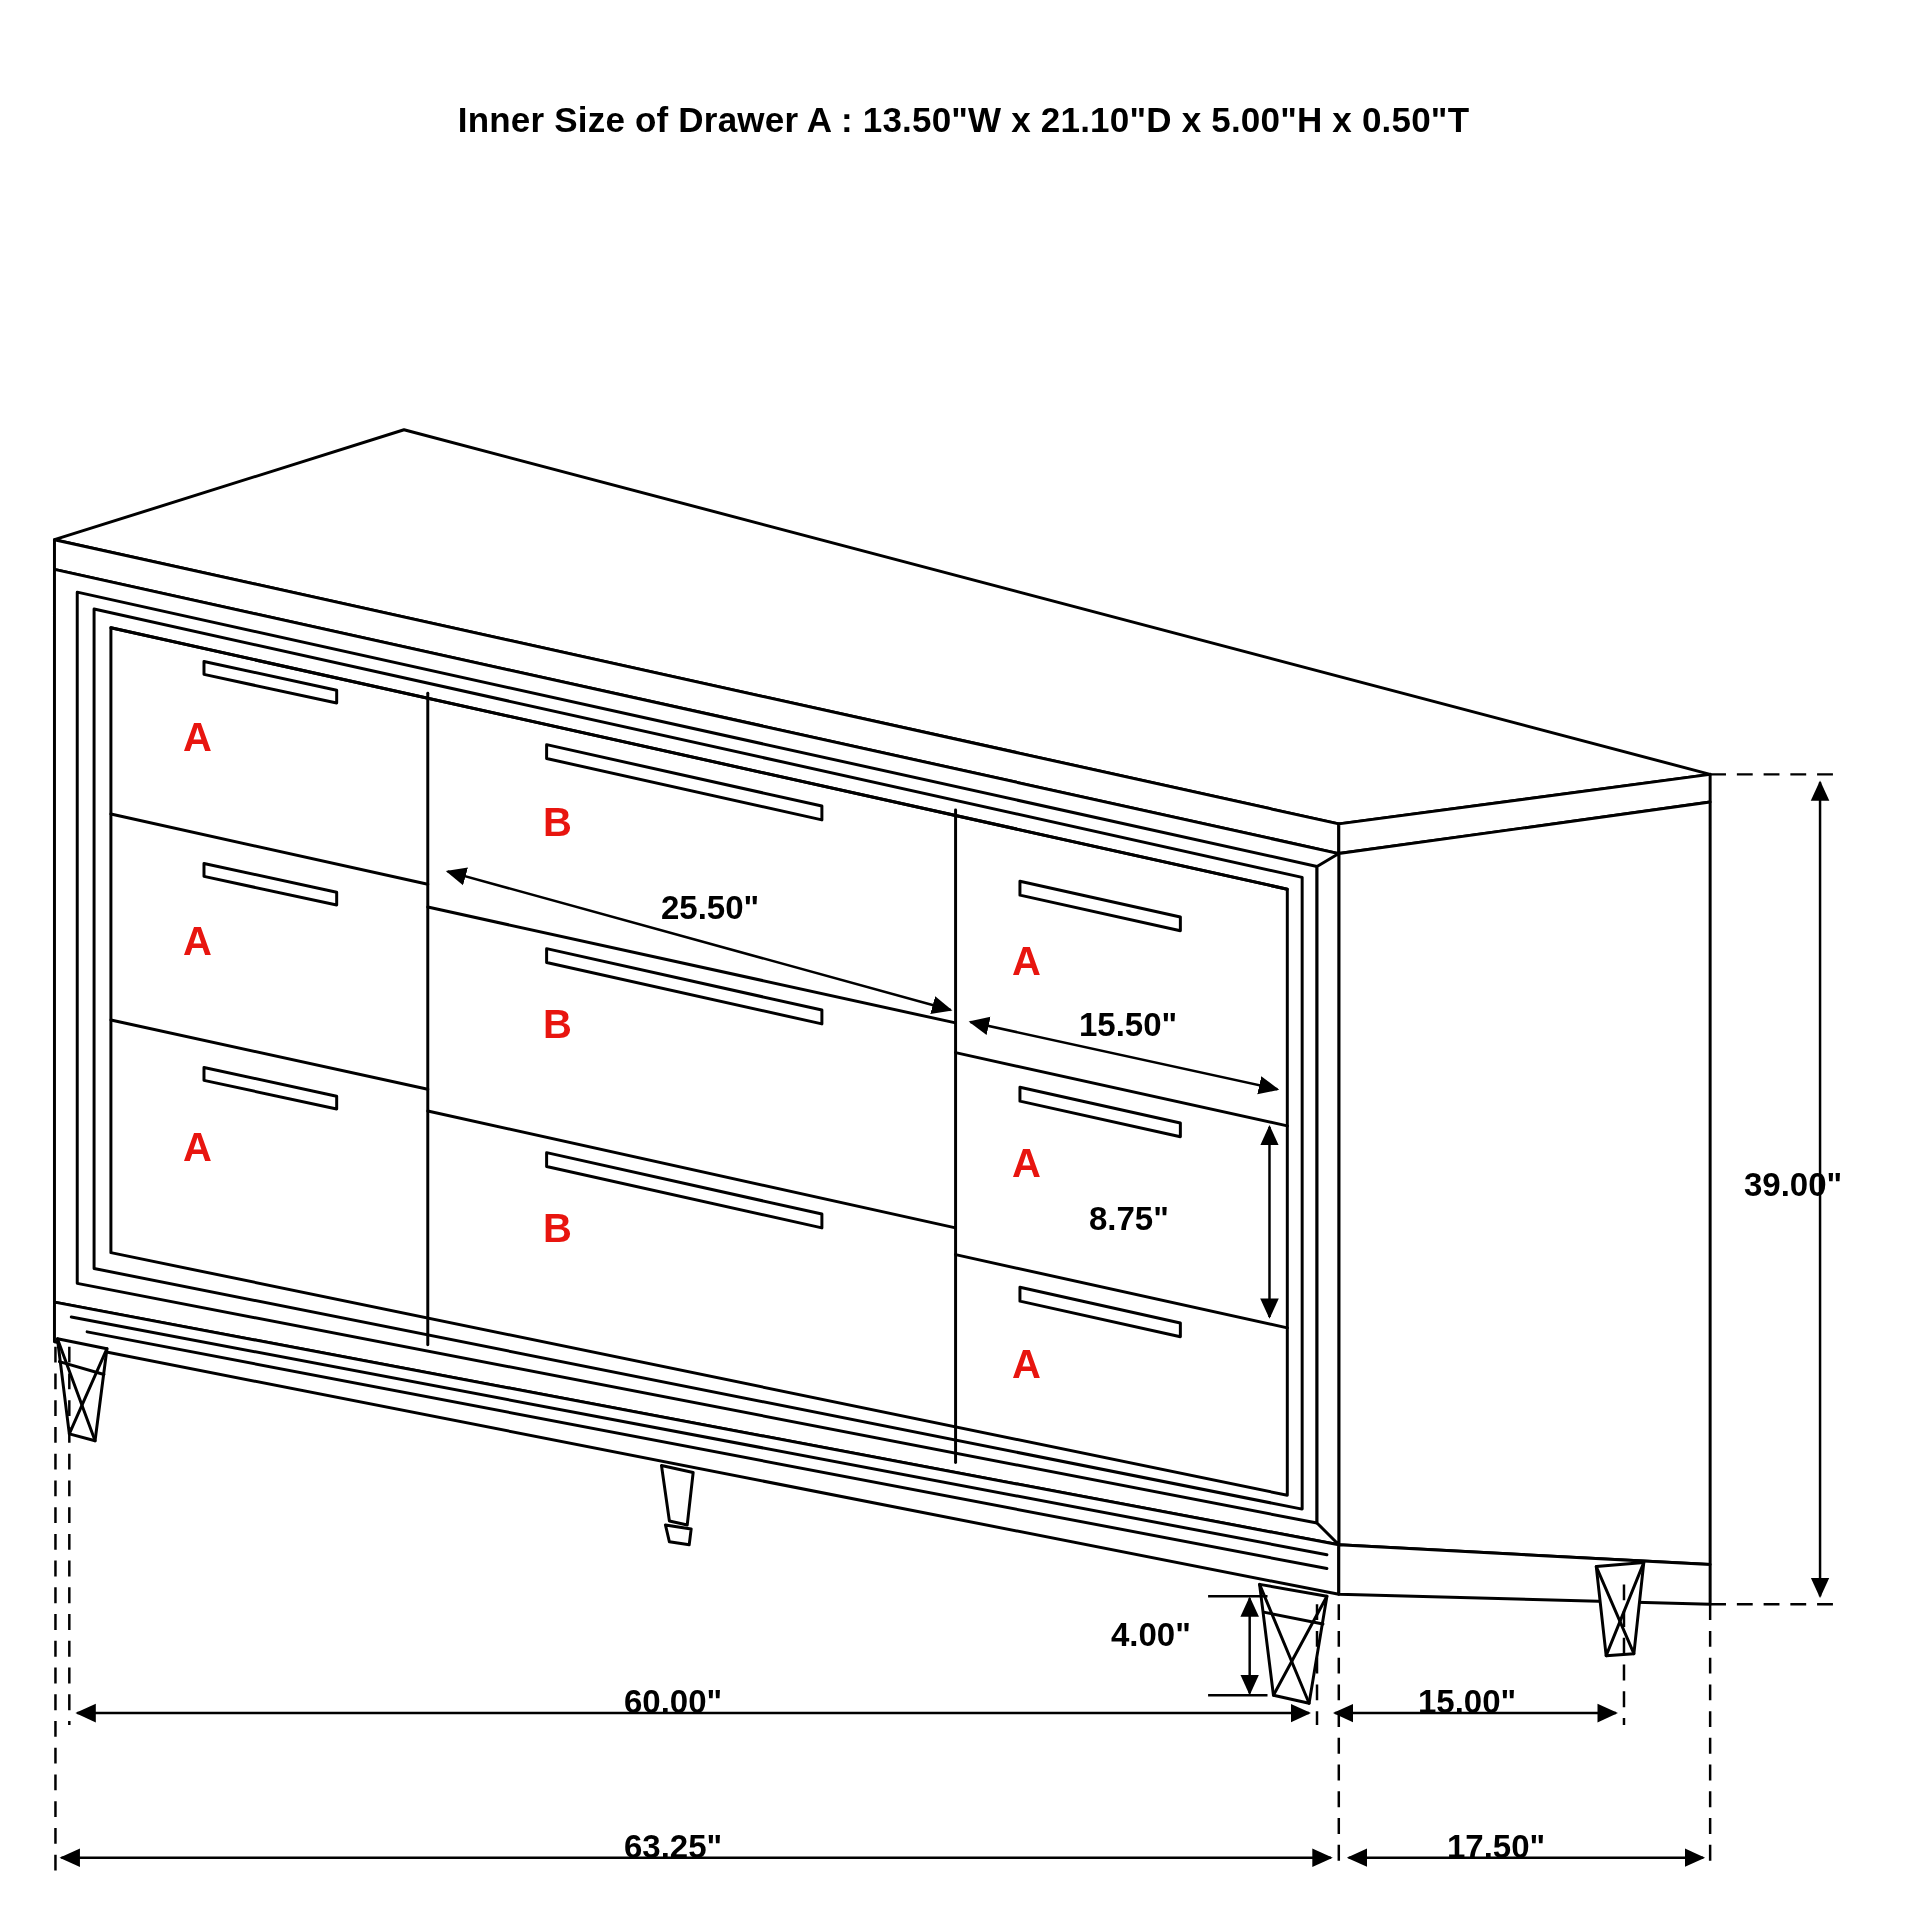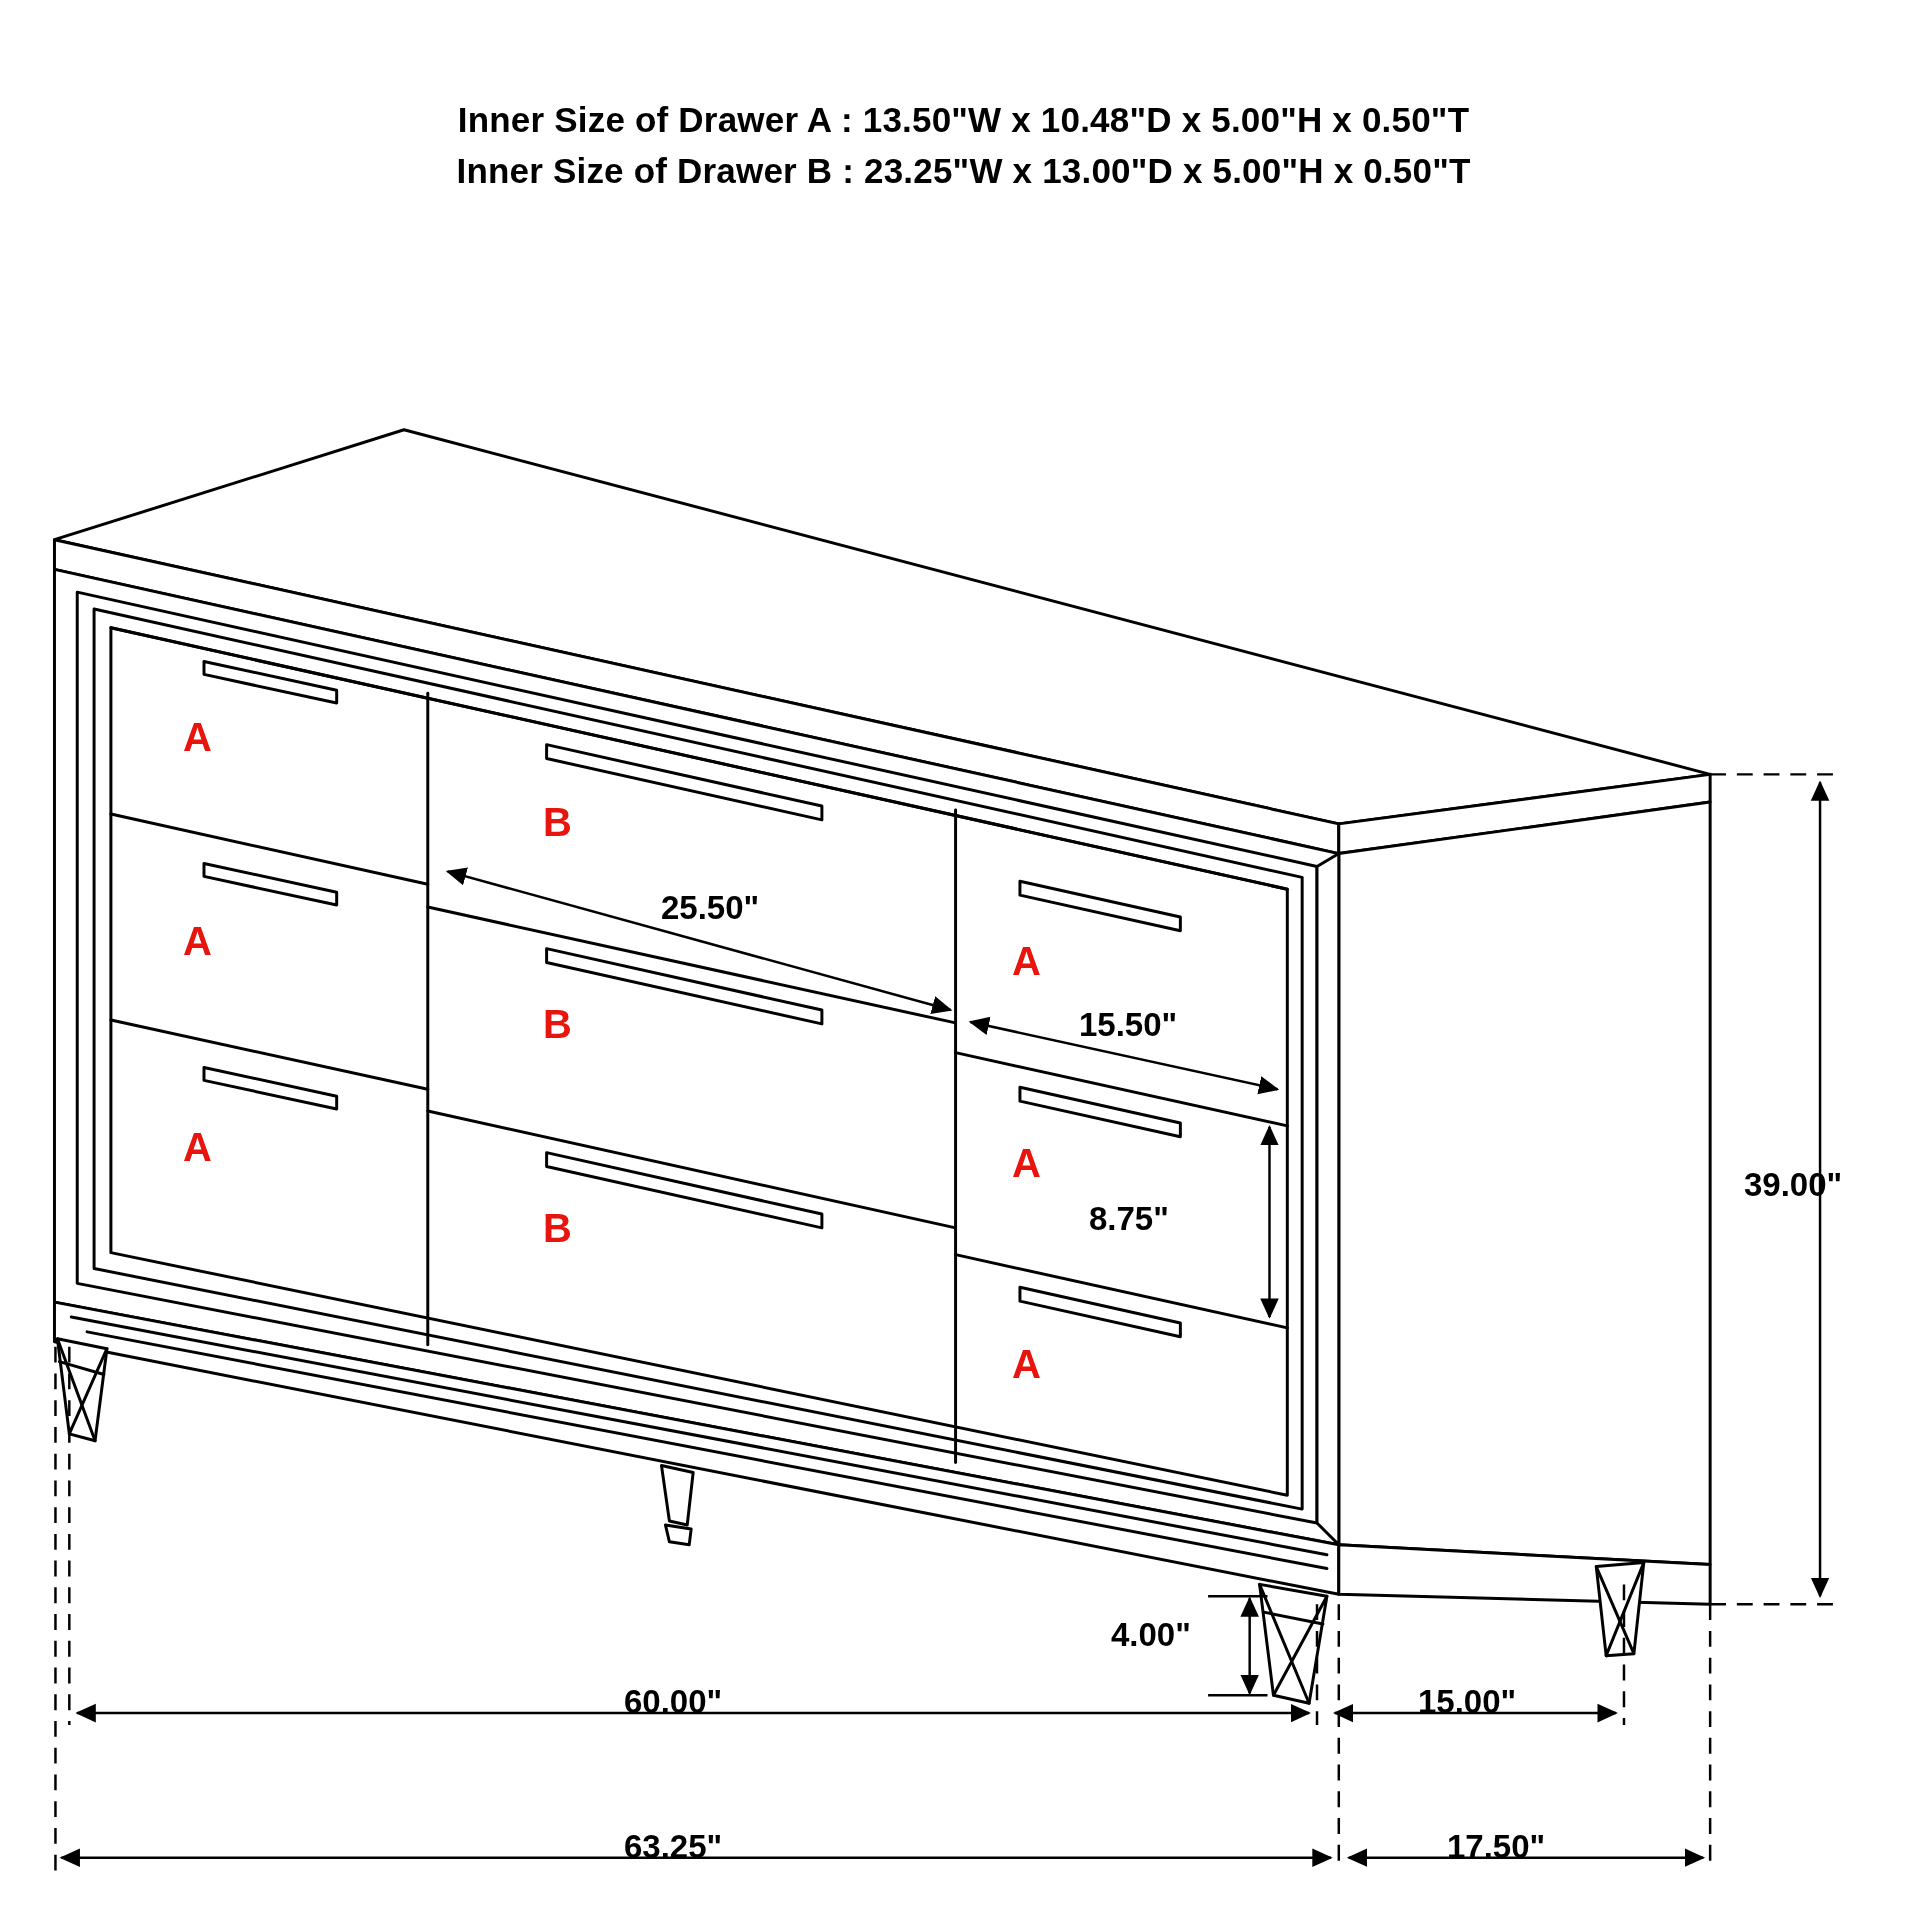--- a/index.html
+++ b/index.html
@@ -9,22 +9,21 @@
   .hdr div{font-size:35px;font-weight:bold;line-height:1.45;letter-spacing:0.2px;}
   #drawing{position:absolute;left:0;top:0;}
   .lbl{position:absolute;font-weight:bold;}
   .red{color:#e8150f;font-size:40px;}
   .dim{color:#000;font-size:33px;}
 </style>
 </head>
 <body>
 
 <div class="hdr">
-  <div>Inner Size of Drawer A : 13.50"W x 10.48"D x 5.00"H x 0.50"T</div>
-  <div>Inner Size of Drawer B : 23.25"W x 13.00"D x 5.00"H x 0.50"T</div>
+  <div>Inner Size of Drawer A : 13.50"W x 21.10"D x 5.00"H x 0.50"T</div>
 </div>
 
 <svg id="drawing" width="1927" height="1927" viewBox="0 0 1946 1946">
   <g fill="none" stroke="#000" stroke-width="3" stroke-linejoin="round" stroke-linecap="round">
 
     <polygon points="55,545 408,434 1727,782 1352,832" fill="#fff"></polygon>
     <polygon points="55,545 55,575 1352,862 1352,832" fill="#fff"></polygon>
     <polygon points="1352,832 1727,782 1727,810 1352,862" fill="#fff"></polygon>
 
     <polygon points="55,575 1352,862 1352,1560 55,1315" fill="#fff"></polygon>

